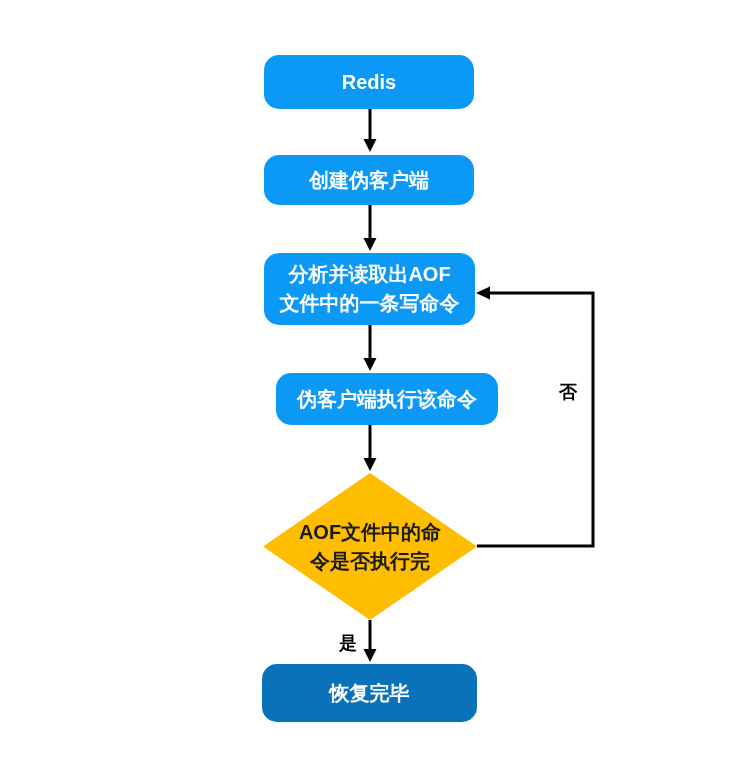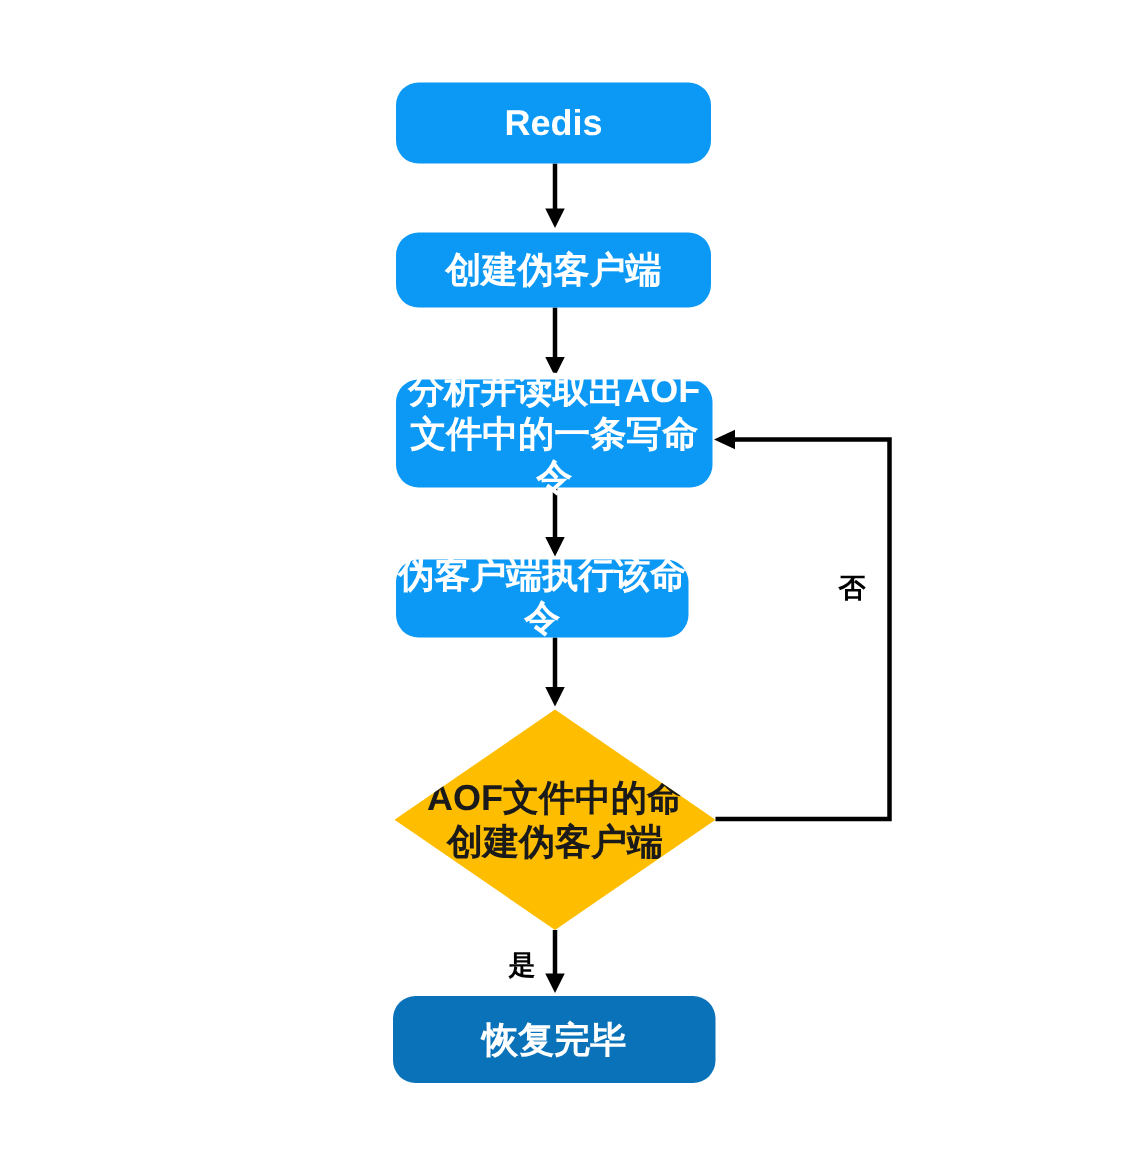--- a/index.html
+++ b/index.html
@@ -20,31 +20,31 @@
   }
   .canvas { position: absolute; left: 0; top: 0; width: 748px; height: 778px; }
   .edges { position: absolute; left: 0; top: 0; width: 748px; height: 778px; pointer-events: none; }
   .edges .stroke { stroke: var(--line); stroke-width: 3; fill: none; }
   .edges .head { fill: var(--line); stroke: none; }
 
   .node {
     position: absolute;
     display: flex; align-items: center; justify-content: center;
     text-align: center;
-    font-weight: bold; font-size: 24px; line-height: 29px;
+    font-weight: bold; font-size: 20px; line-height: 29px;
     color: var(--node-text);
     white-space: pre-line;
   }
   .rect { background: var(--node-blue); border-radius: 15px; }
   .rect.terminal { background: var(--node-dark-blue); }
 
   .n-redis  { left: 264px; top: 55px;  width: 210px; height: 54px; }
   .n-create { left: 264px; top: 155px; width: 210px; height: 50px; }
   .n-read   { left: 264px; top: 253px; width: 211px; height: 72px; }
-  .n-exec   { left: 264px; top: 373px; width: 195px; height: 52px; font-family: Liberation Serif, serif; }
+  .n-exec   { left: 276px; top: 373px; width: 222px; height: 52px; font-family: Liberation Serif, serif; }
   .n-done   { left: 262px; top: 664px; width: 215px; height: 58px; }
 
   .n-decision {
     left: 263px; top: 473px; width: 214px; height: 147px;
     background: var(--diamond-yellow);
     color: var(--diamond-text);
     clip-path: polygon(50% 0, 100% 50%, 50% 100%, 0 50%);
     border-radius: 0;
   }
 
@@ -95,21 +95,21 @@
   <div class="node rect n-create">
     <span>创建伪客户端</span>
   </div>
 
   <div class="node rect n-exec">
     <span>伪客户端执行该命令</span>
   </div>
 
   <div class="node n-decision">
     <span>AOF文件中的命
-创建伪客户端</span>
+令是否执行完</span>
   </div>
 
   <div class="node rect terminal n-done">
     <span>恢复完毕</span>
   </div>
 
   <div class="edge-label l-no">否</div>
   <div class="edge-label l-yes">是</div>
 
 </div>

